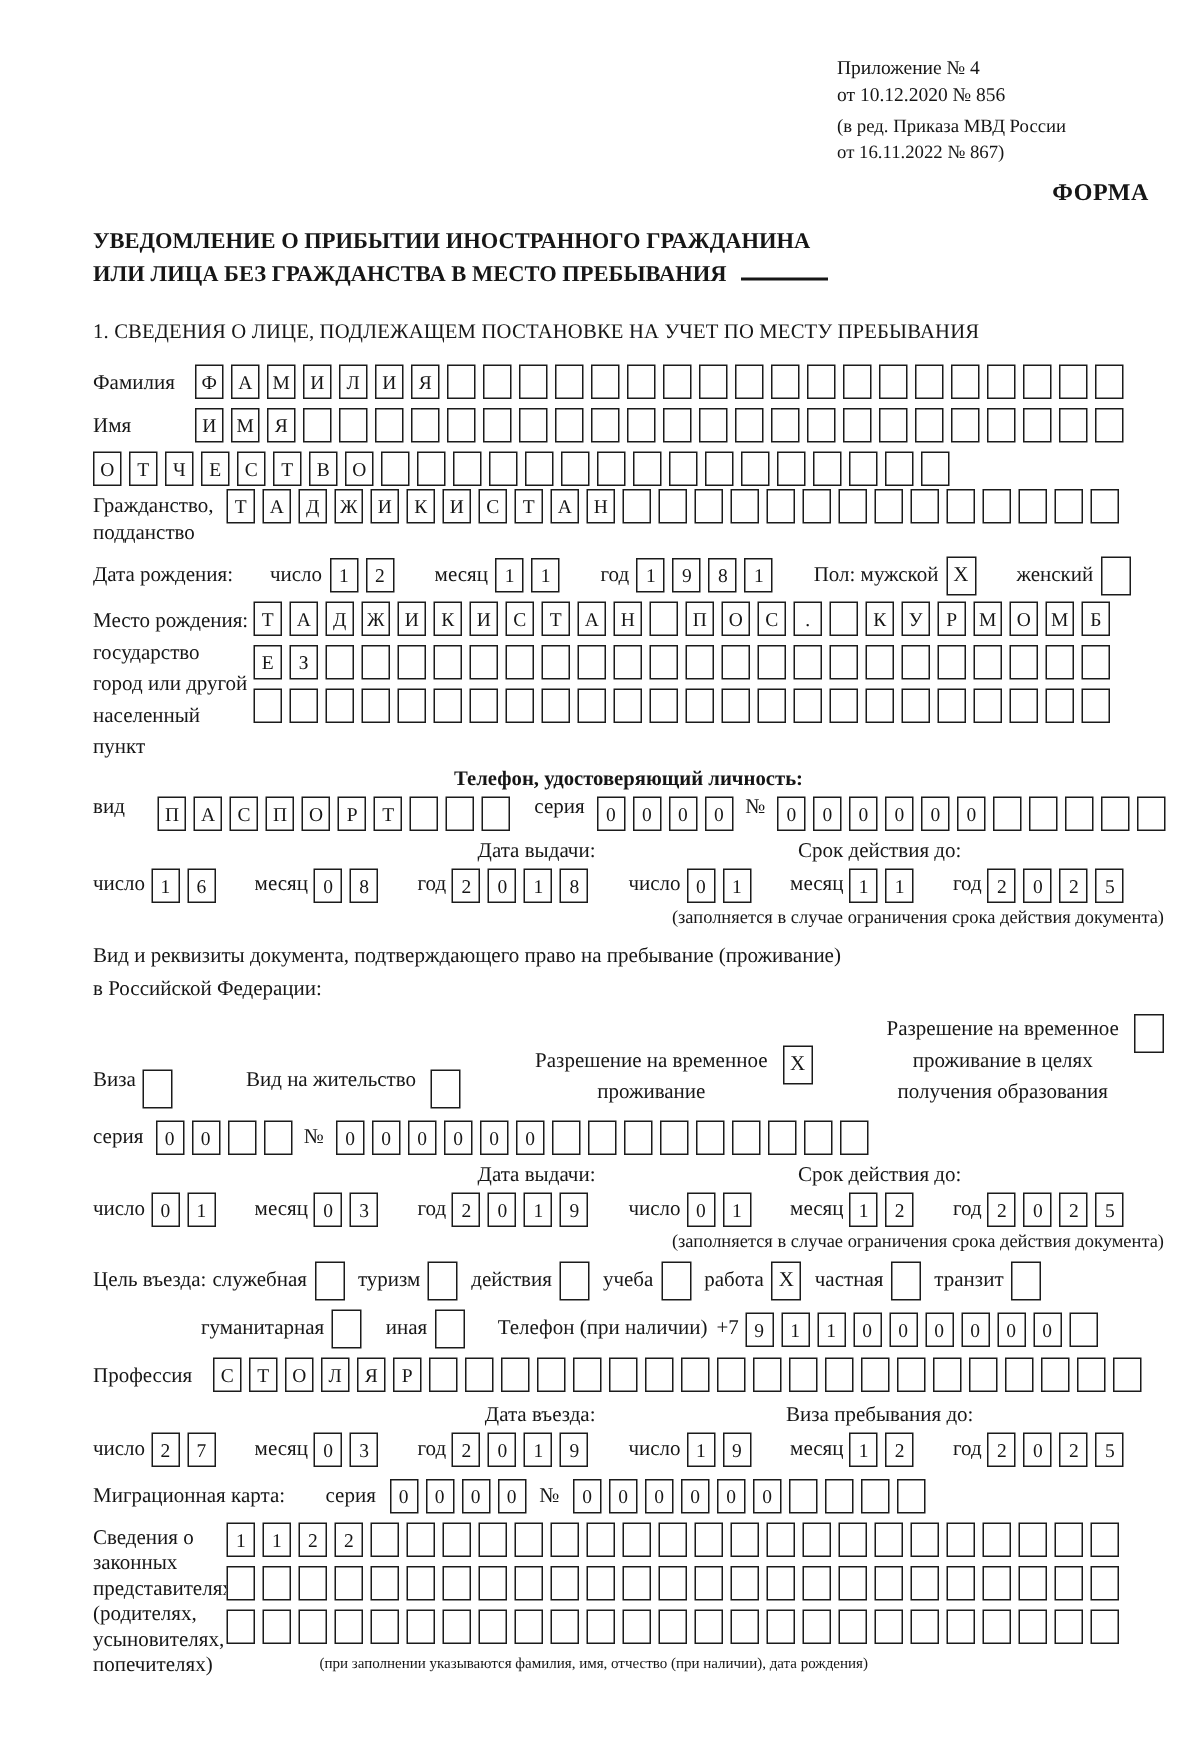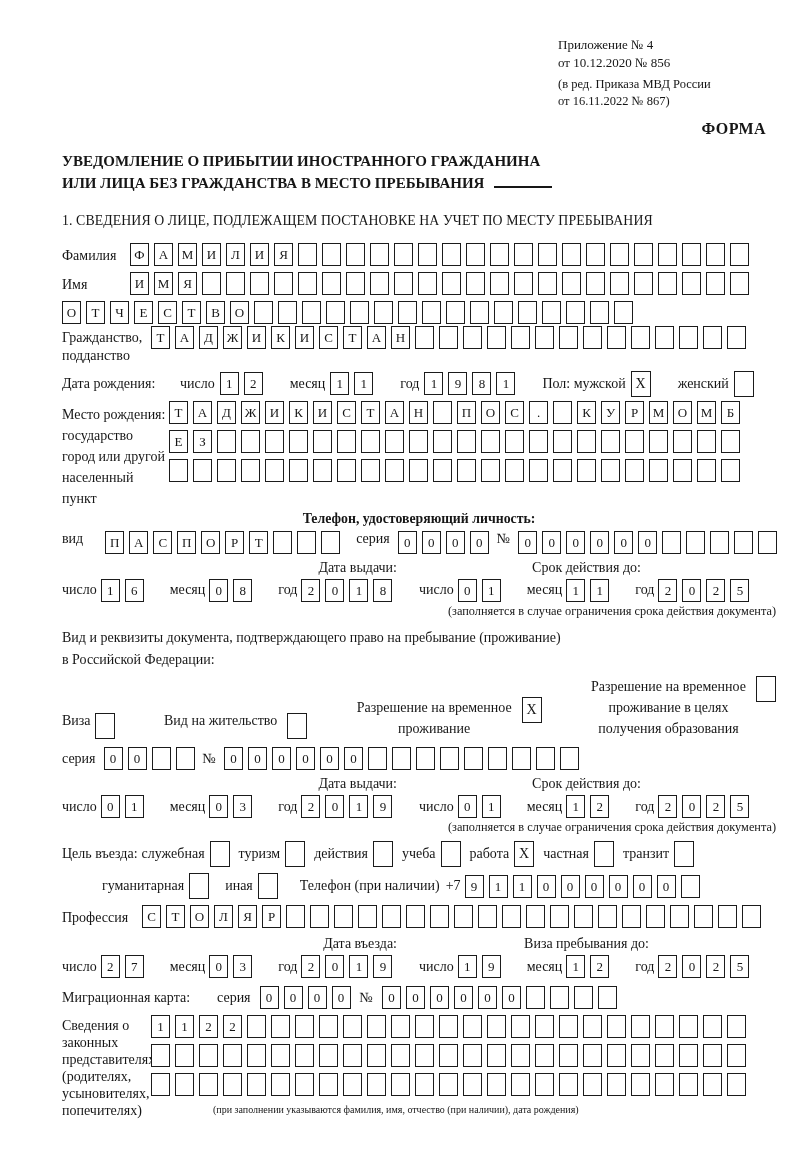--- a/index.html
+++ b/index.html
@@ -32,21 +32,21 @@
   .dtitle-r{flex:1;text-align:center}
   .dcol-l{width:335px;flex:none;display:flex;align-items:center;gap:4px}
   .dcol-r{flex:1;display:flex;align-items:center;gap:4px;padding-left:22px}
   .note-r{text-align:right;font-size:12.3px}
   .intro{line-height:1.55;margin-top:8px}
   .permits{display:flex;justify-content:space-between;align-items:flex-end;margin-top:6px}
   .permit{display:flex;align-items:flex-start;gap:10px}
   .permit .txt{text-align:center;line-height:1.5}
   .pitem{display:inline-flex;align-items:center;gap:5px;margin-right:9px}
   .prow{display:flex;align-items:center;flex-wrap:nowrap}
-  .indent92{margin-left:40px}
+  .indent92{margin-left:72px}
   .rep-note{font-size:10px;margin-top:8px;padding-left:62px}
   .replbl{width:89px;flex:none;line-height:17px;padding-top:2px}
 </style>
 </head>
 <body>
 
 <div class="page">
 
   <div class="annex">
     <div>Приложение № 4</div>

